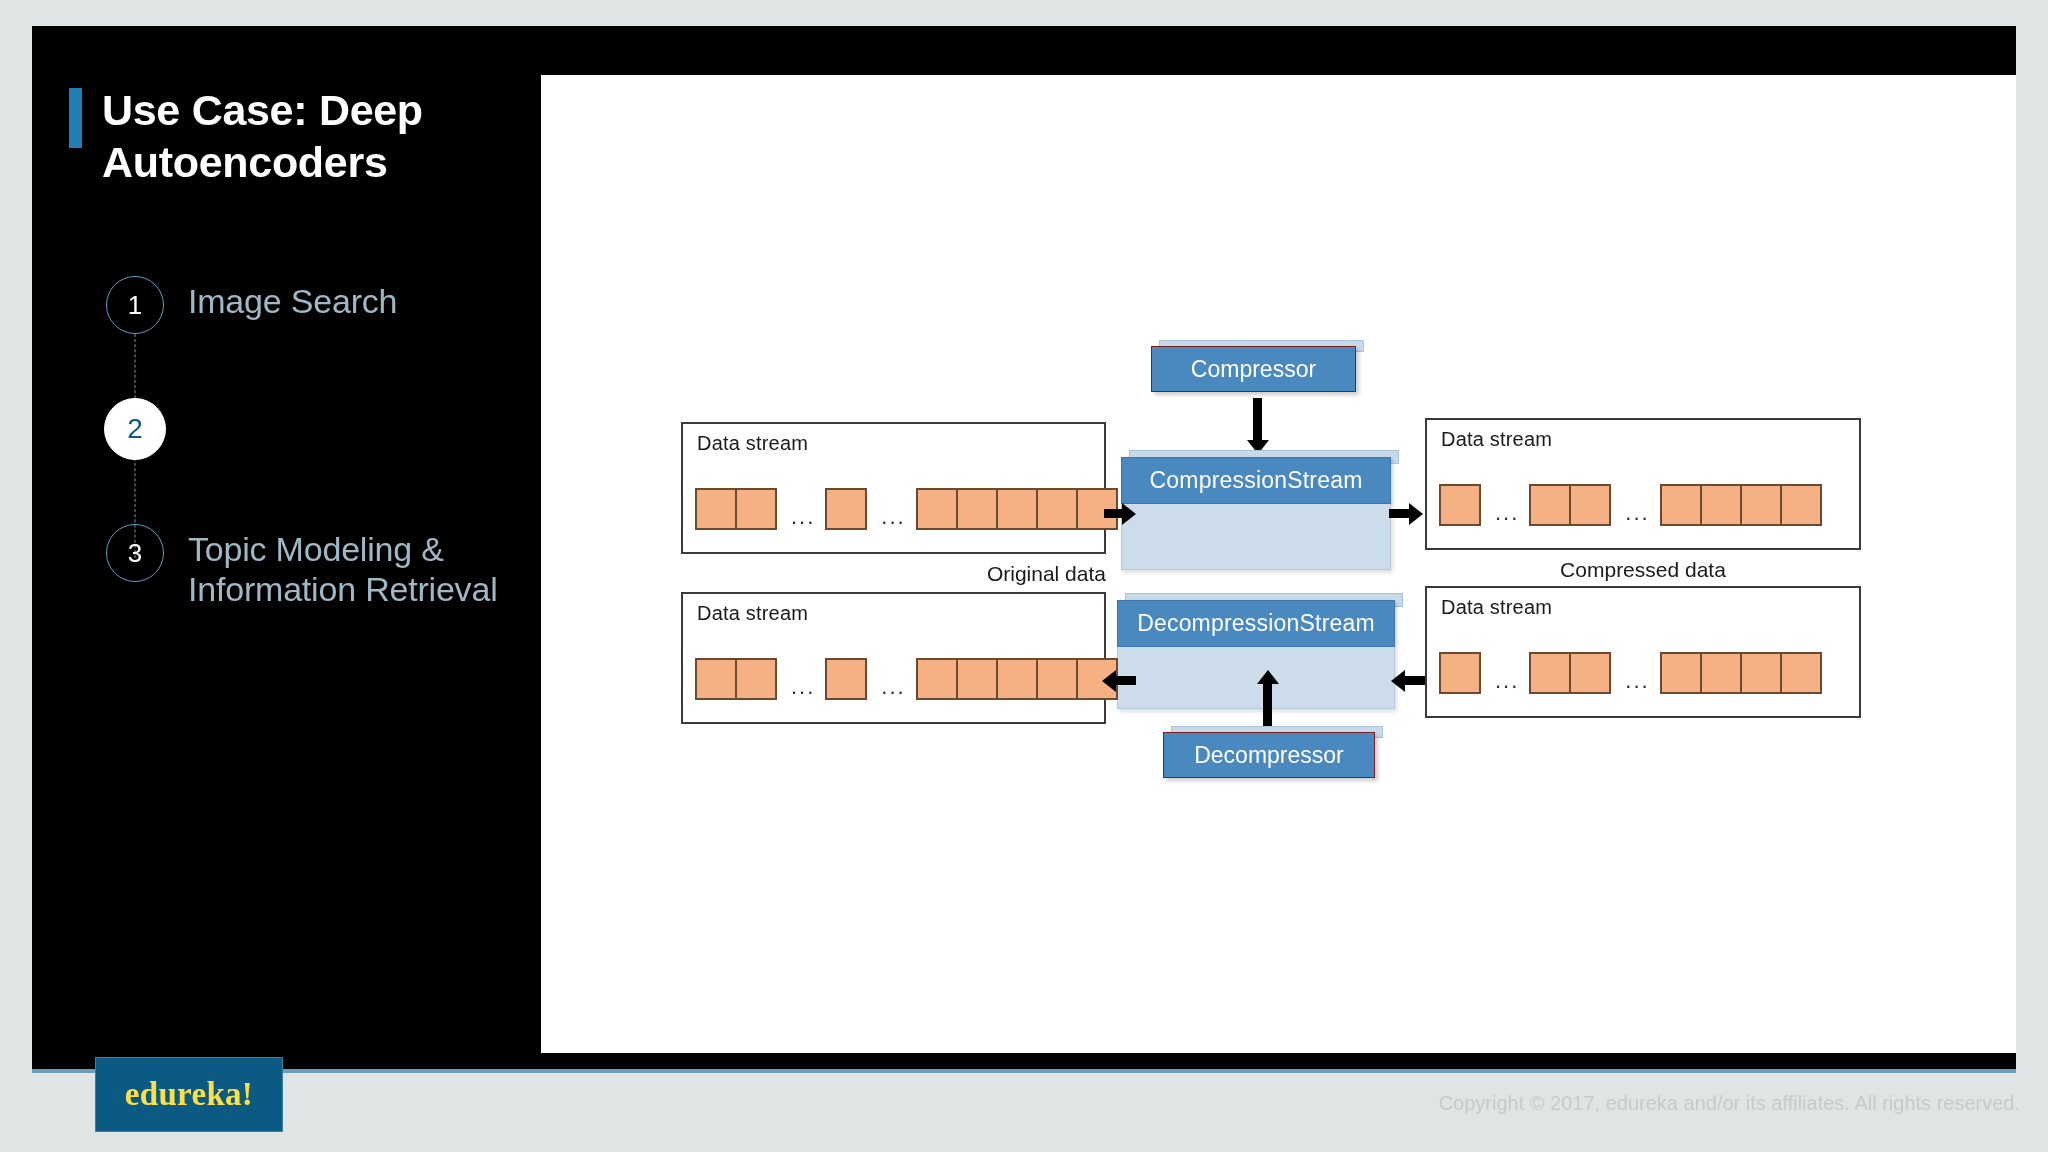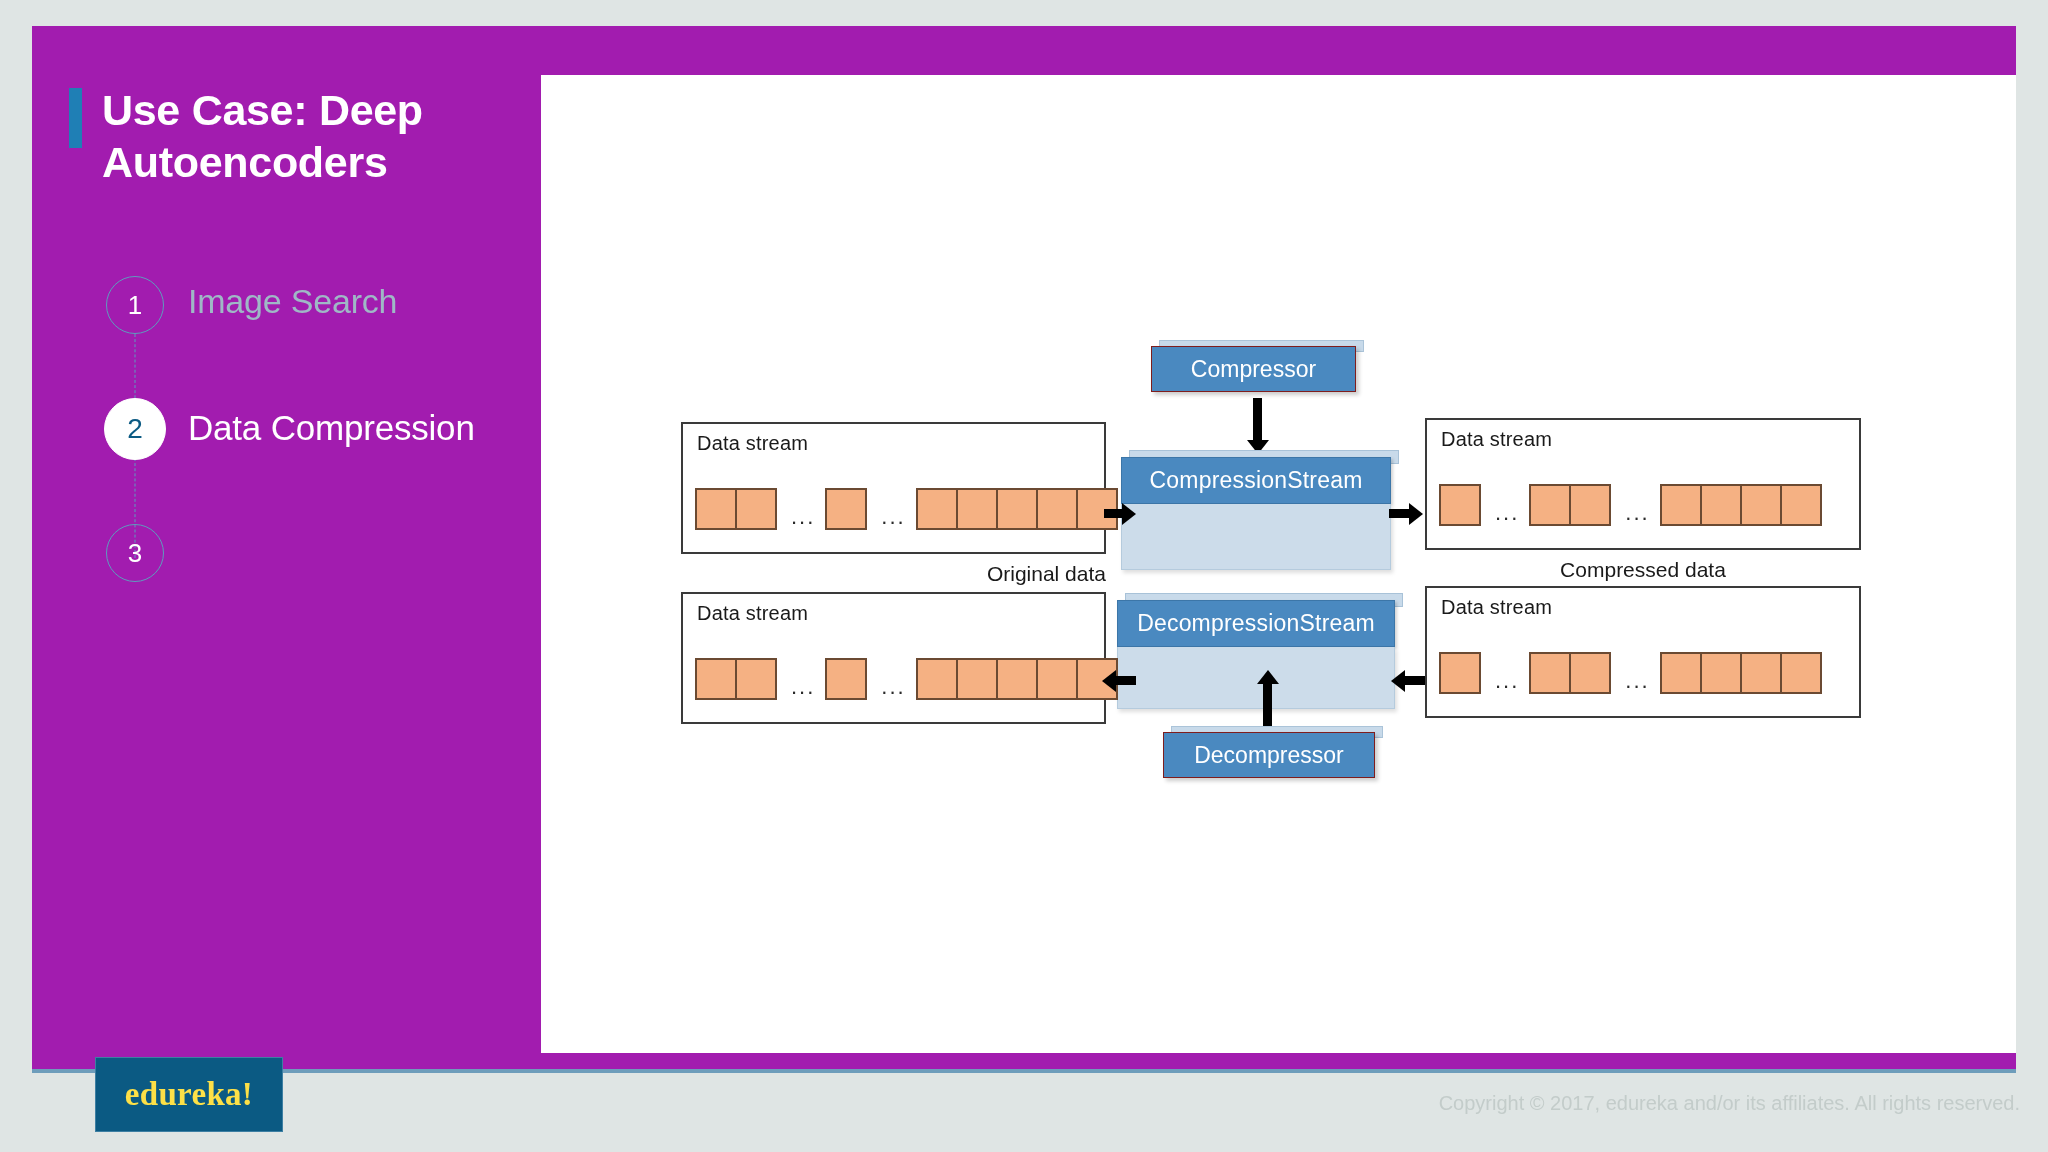--- a/index.html
+++ b/index.html
@@ -8,21 +8,21 @@
     background: #dfe5e4;
     font-family: "Liberation Sans", sans-serif;
     overflow: hidden;
   }
 
   
   #slide {
     position: absolute;
     left: 32px; top: 26px;
     width: 1984px; height: 1047px;
-    background: #a21caf;
+    background: #000000;
   }
 
   
   #sidebar {
     position: absolute;
     left: 0; top: 0;
     width: 509px; height: 100%;
   }
 
   #title-accent {
@@ -289,28 +289,28 @@
           <div class="bubble">1</div>
         </div>
         <div class="step-label">Image Search</div>
       </div>
 
       <div class="step active">
         <div class="step-marker">
           <div class="connector"></div>
           <div class="bubble">2</div>
         </div>
-        <div class="step-label">Data Compression</div>
       </div>
 
       <div class="step">
         <div class="step-marker">
 
           <div class="bubble">3</div>
         </div>
+        <div class="step-label">Topic Modeling &amp; Information Retrieval</div>
       </div>
 
     </div>
   </div>
 
   <div id="content-panel">
 
     <div id="diagram">
 
       <div class="btn-block" style="left:470px; top:0px; width:205px; height:60px;">

